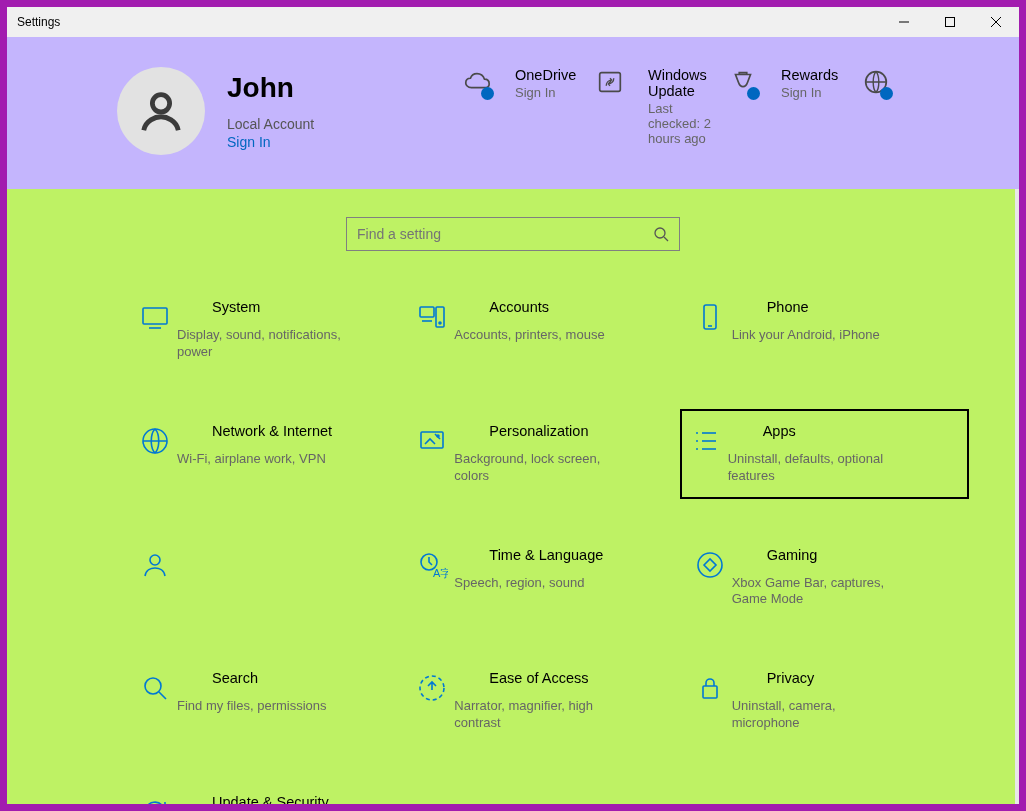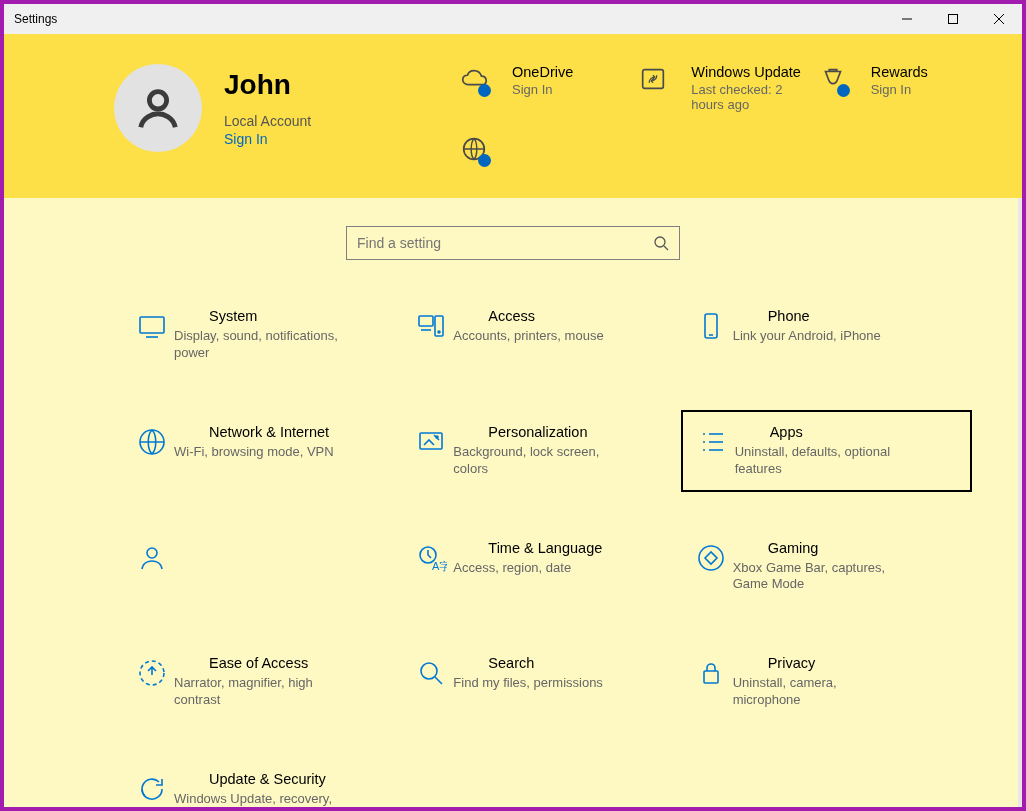--- a/index.html
+++ b/index.html
@@ -1,73 +1,73 @@
 <!DOCTYPE html>
 <html><head>
 <meta charset="utf-8">
 <style>
   * { box-sizing: border-box; margin: 0; padding: 0; font-family: "Segoe UI", Arial, sans-serif; }
   html,body { width:1026px; height:811px; overflow:hidden; }
   .window {
     width:1026px; height:811px;
-    border:4px solid #a21caf;
+    border:7px solid #a21caf;
     background:#fff;
     position:relative;
     display:flex; flex-direction:column;
   }
   .titlebar {
     height:30px;
     display:flex; align-items:center;
     padding-left:10px;
     font-size:12px;
     background:#f0f0f0;
   }
   .titlebar .title { flex:0 0 auto; }
   .titlebar .spacer { flex:1; }
   .winbtn {
     width:46px; height:30px;
     display:flex; align-items:center; justify-content:center;
     font-size:10px;
   }
   .winbtn svg { width:10px; height:10px; }
   .header-region {
-    background:#fde047;
+    background:#c4b5fd;
     padding:30px 40px 34px 110px;
     display:flex;
     align-items:flex-start;
   }
   .user-block { display:flex; align-items:center; flex:0 0 340px; }
   .avatar {
     width:88px; height:88px; border-radius:50%;
     background:#e2e2e2;
     display:flex; align-items:center; justify-content:center;
     margin-right:22px;
   }
   .avatar svg { width:46px; height:46px; stroke:#3b3b3b; fill:none; stroke-width:2.5; }
   .user-name { font-size:28px; font-weight:600; color:#000; }
   .user-sub { font-size:14px; color:#555; margin-top:12px; }
   .signin-link { font-size:14px; color:#0067c0; margin-top:2px; cursor:pointer; }
   .tiles {
     flex:1;
     display:grid;
-    grid-template-columns: 1fr 1fr 1fr;
+    grid-template-columns: 1fr 1fr 1fr 1fr;
     column-gap:10px;
     row-gap:22px;
   }
   .tile { display:flex; align-items:flex-start; }
   .tile-icon { width:40px; display:flex; justify-content:center; margin-right:18px; position:relative; flex-shrink:0;}
   .tile-icon svg { width:30px; height:30px; }
   .badge-dot {
     position:absolute; width:13px; height:13px; border-radius:50%;
     background:#0067c0; bottom:-3px; right:3px;
   }
   .tile-title { font-size:14.5px; color:#000; }
   .tile-sub { font-size:13px; color:#666; margin-top:2px; max-width:150px;}
   .body-region {
-    flex:1; background:#fef9c3;
+    flex:1; background:#bef264;
     overflow-y:auto;
     position:relative;
   }
   .right-scroll-hint {
     position:absolute; right:0; top:0; width:4px; height:100%;
     background:#e8e8e8;
   }
   .search-wrap {
     display:flex; justify-content:center;
     padding:28px 0 40px 0;
@@ -91,31 +91,31 @@
     row-gap:46px;
   }
   .cat {
     display:flex; align-items:flex-start;
     padding:8px 10px 8px 0;
     position:relative;
   }
   .cat.highlight {
     outline:2px solid #000;
     outline-offset:-2px;
-    padding:14px 10px 14px 14px;
+    padding:14px 10px 14px 8px;
     margin:-6px -10px -6px -12px;
   }
   .cat-icon {
     width:36px; height:36px; flex-shrink:0;
     margin-right:4px; color:#0078d4;
     display:flex; align-items:center; justify-content:center;
   }
   .cat-icon svg { width:32px; height:32px; fill:none; stroke:currentColor; stroke-width:1.6; }
   .cat-title { font-size:14.5px; color:#000;margin-left:35px; }
-  .cat-sub { font-size:13px; color:#666; margin-top:4px; max-width:170px; line-height:1.3;}
+  .cat-sub { font-size:13px; color:#666; margin-top:12px; max-width:170px; line-height:1.3;}
 </style>
 </head>
 <body>
 
 <div class="window">
 
   <div class="titlebar">
     <span class="title">Settings</span>
     <span class="spacer"></span>
     <div class="winbtn">
@@ -233,21 +233,21 @@
         <div class="cat">
           <div class="cat-icon">
             <svg viewBox="0 0 32 32">
               <rect x="4" y="6" width="14" height="10" rx="1"></rect>
               <rect x="20" y="6" width="8" height="20" rx="1"></rect>
               <circle cx="24" cy="22" r="1" fill="currentColor"></circle>
               <line x1="6" y1="20" x2="16" y2="20"></line>
             </svg>
           </div>
           <div>
-            <div class="cat-title">Access</div>
+            <div class="cat-title">Accounts</div>
             <div class="cat-sub">Accounts, printers, mouse</div>
           </div>
         </div>
         <div class="cat">
           <div class="cat-icon">
             <svg viewBox="0 0 32 32">
               <rect x="10" y="4" width="12" height="24" rx="2"></rect>
               <line x1="14" y1="25" x2="18" y2="25"></line>
             </svg>
           </div>
@@ -258,21 +258,21 @@
         </div>
         <div class="cat">
           <div class="cat-icon">
             <svg viewBox="0 0 32 32">
               <circle cx="16" cy="16" r="12"></circle>
               <path d="M4 16h24 M16 4c5 5 5 19 0 24 M16 4c-5 5-5 19 0 24"></path>
             </svg>
           </div>
           <div>
             <div class="cat-title">Network &amp; Internet</div>
-            <div class="cat-sub">Wi-Fi, browsing mode, VPN</div>
+            <div class="cat-sub">Wi-Fi, airplane work, VPN</div>
           </div>
         </div>
         <div class="cat">
           <div class="cat-icon">
             <svg viewBox="0 0 32 32">
               <rect x="5" y="7" width="22" height="16" rx="1"></rect>
               <path d="M9 19l5-5 5 5 M19 9l5 5"></path>
               <circle cx="22" cy="11" r="1" fill="currentColor"></circle>
             </svg>
           </div>
@@ -308,62 +308,62 @@
         <div class="cat">
           <div class="cat-icon">
             <svg viewBox="0 0 32 32">
               <circle cx="13" cy="13" r="8"></circle>
               <path d="M13 8v5l3 3"></path>
               <text x="17" y="28" font-size="11" fill="currentColor" stroke="none">A字</text>
             </svg>
           </div>
           <div>
             <div class="cat-title">Time &amp; Language</div>
-            <div class="cat-sub">Access, region, date</div>
+            <div class="cat-sub">Speech, region, sound</div>
           </div>
         </div>
         <div class="cat">
           <div class="cat-icon">
             <svg viewBox="0 0 32 32">
               <circle cx="16" cy="16" r="12"></circle>
               <path d="M10 16l6-6 6 6-6 6z"></path>
             </svg>
           </div>
           <div>
             <div class="cat-title">Gaming</div>
             <div class="cat-sub">Xbox Game Bar, captures, Game Mode</div>
           </div>
         </div>
         <div class="cat">
           <div class="cat-icon">
             <svg viewBox="0 0 32 32">
+              <circle cx="14" cy="14" r="8"></circle>
+              <line x1="20" y1="20" x2="27" y2="27"></line>
+            </svg>
+          </div>
+          <div>
+            <div class="cat-title">Search</div>
+            <div class="cat-sub">Find my files, permissions</div>
+          </div>
+        </div>
+        <div class="cat">
+          <div class="cat-icon">
+            <svg viewBox="0 0 32 32">
               <circle cx="16" cy="16" r="12" stroke-dasharray="4 3"></circle>
               <path d="M16 10v8 M12 14l4-4 4 4"></path>
             </svg>
           </div>
           <div>
             <div class="cat-title">Ease of Access</div>
             <div class="cat-sub">Narrator, magnifier, high contrast</div>
           </div>
         </div>
         <div class="cat">
           <div class="cat-icon">
             <svg viewBox="0 0 32 32">
-              <circle cx="14" cy="14" r="8"></circle>
-              <line x1="20" y1="20" x2="27" y2="27"></line>
-            </svg>
-          </div>
-          <div>
-            <div class="cat-title">Search</div>
-            <div class="cat-sub">Find my files, permissions</div>
-          </div>
-        </div>
-        <div class="cat">
-          <div class="cat-icon">
-            <svg viewBox="0 0 32 32">
               <rect x="9" y="14" width="14" height="12" rx="1"></rect>
               <path d="M12 14v-3a4 4 0 0 1 8 0v3"></path>
             </svg>
           </div>
           <div>
             <div class="cat-title">Privacy</div>
             <div class="cat-sub">Uninstall, camera, microphone</div>
           </div>
         </div>
         <div class="cat">

